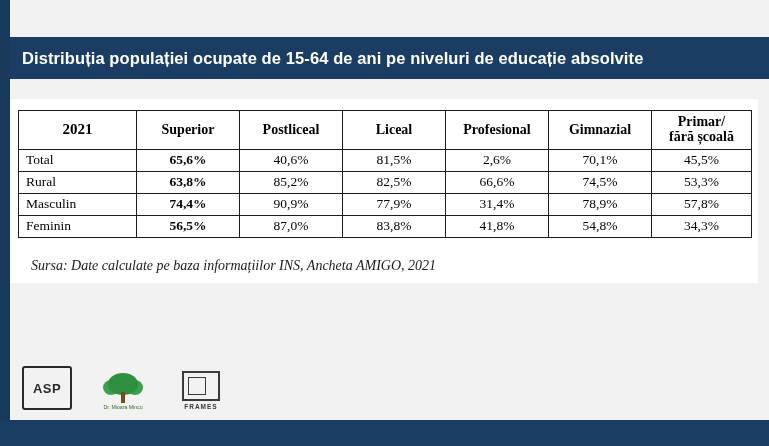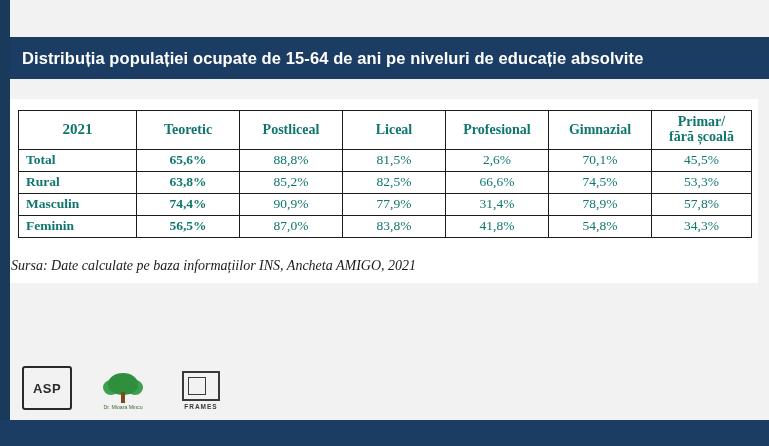--- a/index.html
+++ b/index.html
@@ -62,55 +62,55 @@
     top: 110px;
     width: 733px;
     border-collapse: collapse;
     table-layout: fixed;
   }
   table.data th, table.data td {
     border: 1px solid #1b1b1b;
     text-align: center;
     font-family: "Liberation Serif", serif;
     font-size: 13.5px;
-    color: #0f766e;
+    color: #000000;
     height: 21px;
     padding: 0;
     line-height: 1.05;
   }
   table.data thead th {
     font-weight: bold;
     font-size: 14px;
     height: 38px;
     vertical-align: middle;
   }
   table.data thead th.corner {
     font-size: 15px;
   }
   table.data tbody td.rowhead {
-    font-weight: bold;
+    font-weight: normal;
     text-align: left;
     padding-left: 7px;
     font-size: 13.5px;
     margin-left: 9px;
   }
   table.data tbody td.strong {
     font-weight: bold;
   }
   .col-0 { width: 118px; }
   .col-1 { width: 103px; }
   .col-2 { width: 103px; }
   .col-3 { width: 103px; }
   .col-4 { width: 103px; }
   .col-5 { width: 103px; }
   .col-6 { width: 100px; }
 
   .source-note {
     position: absolute;
-    left: 11px;
+    left: 31px;
     top: 258px;
     font-family: "Liberation Serif", serif;
     font-style: italic;
     font-size: 14px;
     color: #1a1a1a;
   }
 
   
   .footer-bar {
     position: absolute;
@@ -259,36 +259,36 @@
       <col class="col-1">
       <col class="col-2">
       <col class="col-3">
     <col class="col-4">
       <col class="col-5">
       <col class="col-6">
   </colgroup>
   <thead>
     <tr>
       <th class="corner">2021</th>
-      <th>Teoretic</th>
+      <th>Superior</th>
       <th>Postliceal</th>
       <th>Liceal</th>
       <th>Profesional</th>
       <th>Gimnazial</th>
       <th>
         <span>Primar/</span><br>
         <span>fără școală</span>
       </th>
     </tr>
   </thead>
   <tbody>
     <tr>
       <td class="rowhead">Total</td>
       <td class="strong">65,6%</td>
-      <td>88,8%</td>
+      <td>40,6%</td>
       <td>81,5%</td>
       <td>2,6%</td>
       <td>70,1%</td>
       <td>45,5%</td>
     </tr>
     <tr>
       <td class="rowhead">Rural</td>
       <td class="strong">63,8%</td>
       <td>85,2%</td>
       <td>82,5%</td>

